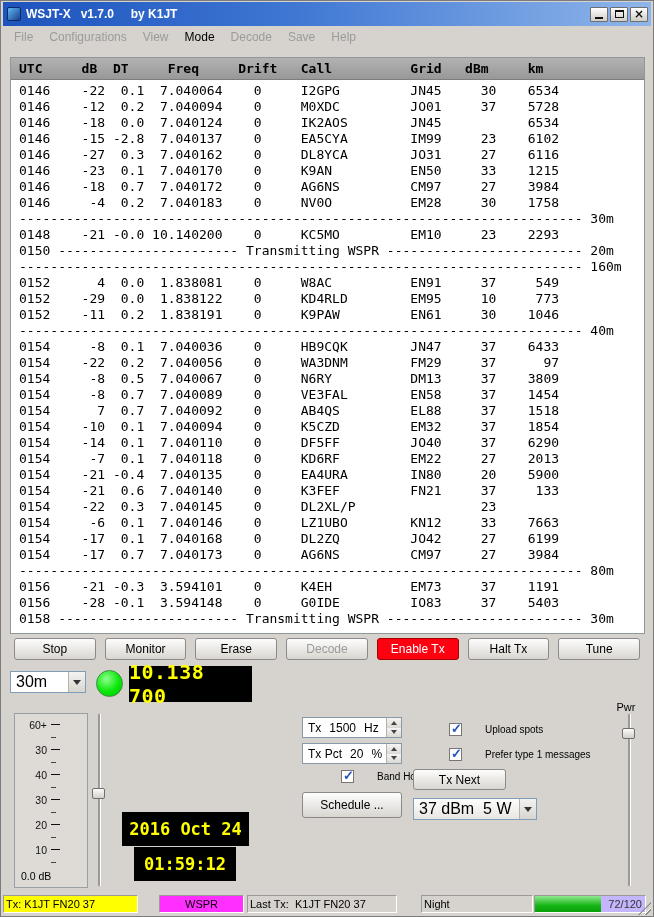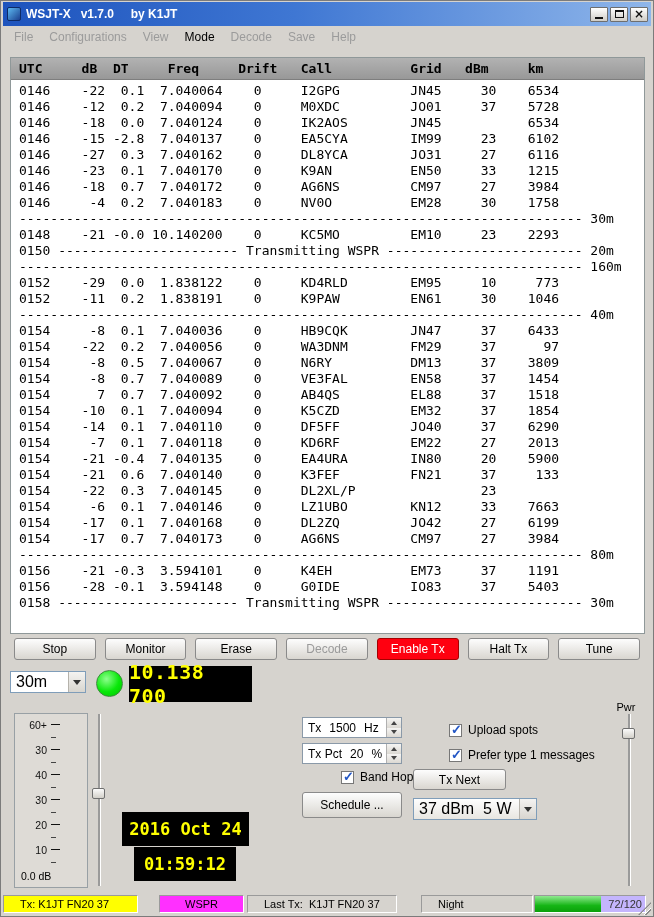--- a/index.html
+++ b/index.html
@@ -89,34 +89,34 @@
   
   .spin { position:absolute; width:100px; height:21px; background:#fff; border:1px solid #8a99a8;
     display:flex; align-items:center; font-size:12px; }
   .sp-prefix { margin-left:5px; } .sp-val { margin-left:8px; } .sp-suffix { margin-left:8px; }
   .spin-btns { margin-left:auto; width:15px; align-self:stretch; display:flex;
     flex-direction:column; border-left:1px solid #b0b0b0; }
   .spin-btns > div { flex:1; background:linear-gradient(#f5f4f2,#dcd9d3);
     display:flex; align-items:center; justify-content:center; }
   .tri-up { width:0; height:0; border:3px solid transparent; border-bottom:4px solid #444; margin-bottom:2px; }
   .tri-dn { width:0; height:0; border:3px solid transparent; border-top:4px solid #444; margin-top:2px; }
-  .check { position:absolute; display:flex; align-items:center; font-size:12px; gap:6px;padding-left:36px; }
+  .check { position:absolute; display:flex; align-items:center; font-size:10px; gap:23px;padding-left:36px; }
   .cbox { width:13px; height:13px; background:#fff; border:1px solid #777; position:relative; flex:none; }
   .cbox.checked::after { content:'\2713'; position:absolute; left:1px; top:-3px;
     font-size:13px; font-weight:bold; color:#2457c5; }
 
   
   .clock-box { position:absolute; background:#000; color:#ffff00;
     font:bold 17px "DejaVu Sans Mono",monospace; display:flex; align-items:center; justify-content:center; }
 
   
   .statusbar { position:absolute; left:3px; right:3px; bottom:2px; height:22px; }
   .sb-panel { position:absolute; top:2px; height:18px; border:1px solid;
     border-color:#9a9a9a #ffffff #ffffff #9a9a9a; font-size:11px; line-height:16px;
-    padding-left:16px; white-space:pre; }
+    padding-left:2px; white-space:pre; }
   .sb-tx { left:0; width:135px; background:#ffff00; }
   .sb-mode { left:156px; width:85px; background:#ff30ff; text-align:center; padding-left:0; }
   .sb-lasttx { left:244px; width:150px; }
   .sb-night { left:418px; width:112px; }
   .sb-progress { left:531px; width:112px; background:#c4b5fd; padding-left:0; overflow:hidden; }
   .progress-fill { position:absolute; left:0; top:0; bottom:0;
     background:linear-gradient(#8fe98f,#15b515 60%,#0aa00a); }
   .progress-text { position:absolute; right:3px; top:0; font-size:11px; color:#333; }
   .size-grip { position:absolute; right:0; bottom:0; width:13px; height:13px;
     background:repeating-linear-gradient(135deg, transparent 0 3px, #ffffff 3px 4px, #8a8a8a 4px 5px);
@@ -161,20 +161,21 @@
       <div class="decode-line">0146    -18  0.0  7.040124    0     IK2AOS        JN45           6534</div>
       <div class="decode-line">0146    -15 -2.8  7.040137    0     EA5CYA        IM99     23    6102</div>
       <div class="decode-line">0146    -27  0.3  7.040162    0     DL8YCA        JO31     27    6116</div>
       <div class="decode-line">0146    -23  0.1  7.040170    0     K9AN          EN50     33    1215</div>
       <div class="decode-line">0146    -18  0.7  7.040172    0     AG6NS         CM97     27    3984</div>
       <div class="decode-line">0146     -4  0.2  7.040183    0     NV0O          EM28     30    1758</div>
       <div class="decode-line">------------------------------------------------------------------------ 30m</div>
       <div class="decode-line">0148    -21 -0.0 10.140200    0     KC5MO         EM10     23    2293</div>
       <div class="decode-line">0150 ----------------------- Transmitting WSPR ------------------------- 20m</div>
       <div class="decode-line">------------------------------------------------------------------------ 160m</div>
+      <div class="decode-line">0152      4  0.0  1.838081    0     W8AC          EN91     37     549</div>
       <div class="decode-line">0152    -29  0.0  1.838122    0     KD4RLD        EM95     10     773</div>
       <div class="decode-line">0152    -11  0.2  1.838191    0     K9PAW         EN61     30    1046</div>
       <div class="decode-line">------------------------------------------------------------------------ 40m</div>
       <div class="decode-line">0154     -8  0.1  7.040036    0     HB9CQK        JN47     37    6433</div>
       <div class="decode-line">0154    -22  0.2  7.040056    0     WA3DNM        FM29     37      97</div>
       <div class="decode-line">0154     -8  0.5  7.040067    0     N6RY          DM13     37    3809</div>
       <div class="decode-line">0154     -8  0.7  7.040089    0     VE3FAL        EN58     37    1454</div>
       <div class="decode-line">0154      7  0.7  7.040092    0     AB4QS         EL88     37    1518</div>
       <div class="decode-line">0154    -10  0.1  7.040094    0     K5CZD         EM32     37    1854</div>
       <div class="decode-line">0154    -14  0.1  7.040110    0     DF5FF         JO40     37    6290</div>

